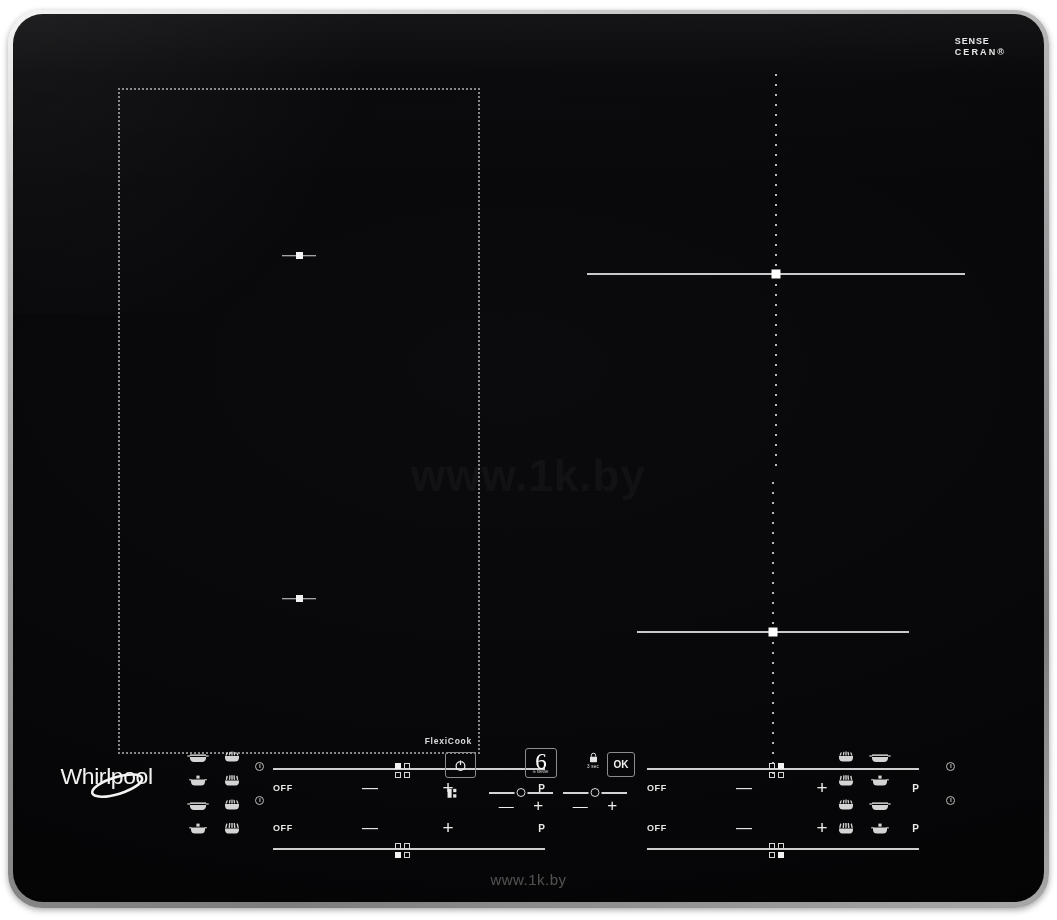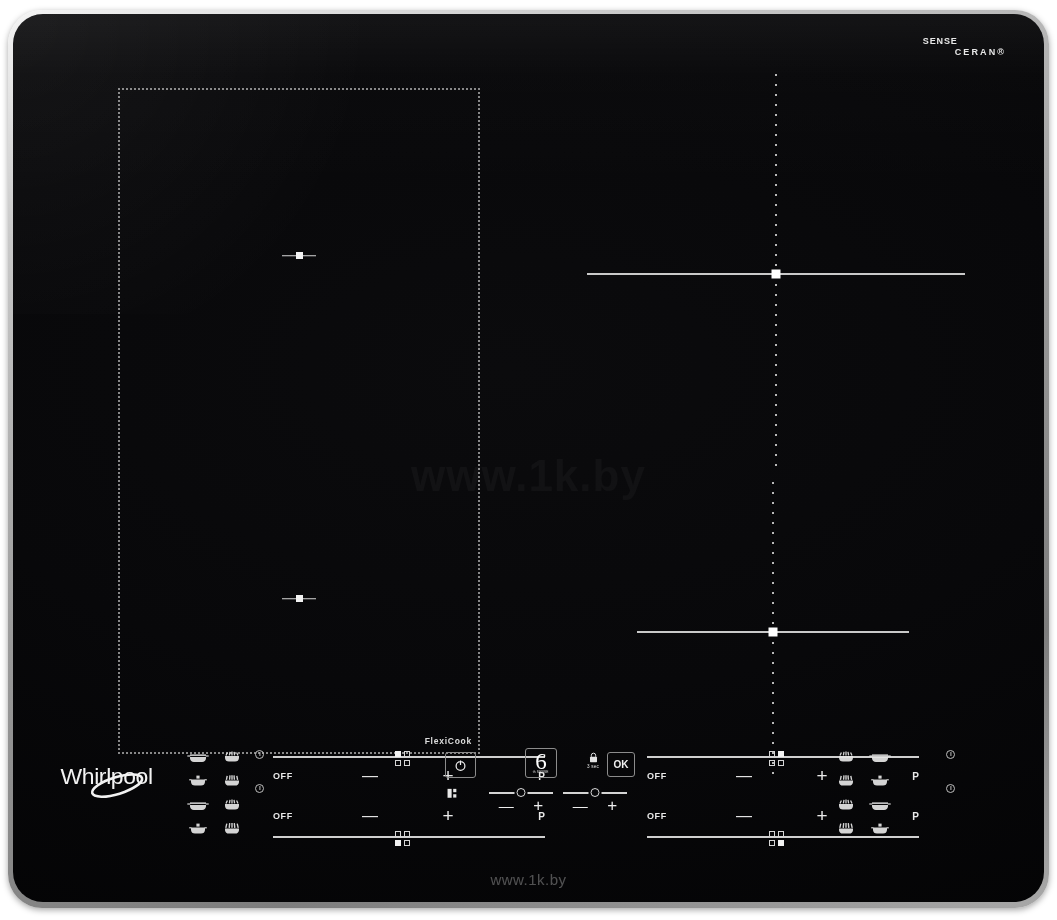--- a/index.html
+++ b/index.html
@@ -52,21 +52,21 @@
   .schott {
     position: absolute; right: 38px; top: 22px;
     text-align: left;
     color: #e8e8e8;
     font-family: "Liberation Sans", sans-serif;
     font-size: 9px;
     font-weight: 700;
     letter-spacing: .9px;
     line-height: 11px;
   }
-  .schott .l2 { letter-spacing: 2.1px; margin-left: 32px; }
+  .schott .l2 { letter-spacing: 2.1px; }
 
   
   .flexi-zone {
     position: absolute;
     left: 105px; top: 74px;
     width: 362px; height: 666px;
     border: 2px dotted rgba(215,215,215,.62);
   }
   .flexi-label {
     position: absolute;
@@ -159,21 +159,21 @@
     grid-auto-rows: 21px;
     column-gap: 8px; row-gap: 3px;
     align-items: center; justify-items: center;
   }
   #pans-left  { left: 172px; }
   #pans-right { left: 820px; }
 
   .pan-ico { width: 22px; height: 16px; opacity: .92; }
 
   
-  .slider-group { position: absolute; top: 4px; width: 300px; height: 100px; }
+  .slider-group { position: absolute; top: 16px; width: 300px; height: 100px; }
   #slider-left  { left: 246px; }
   #slider-right { left: 620px; }
 
   .zone-row { position: absolute; left: 0; width: 100%; height: 50px; }
   .zone-row.top { top: 2px; }
   .zone-row.bot { top: 52px; }
 
   
   .track {
     position: absolute; left: 14px; width: 272px; height: 2px;

